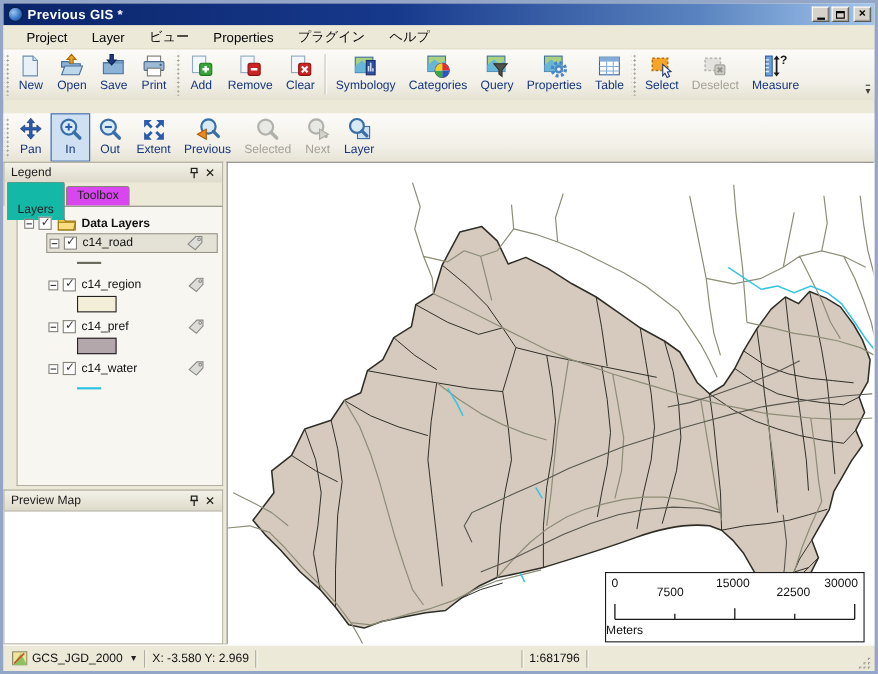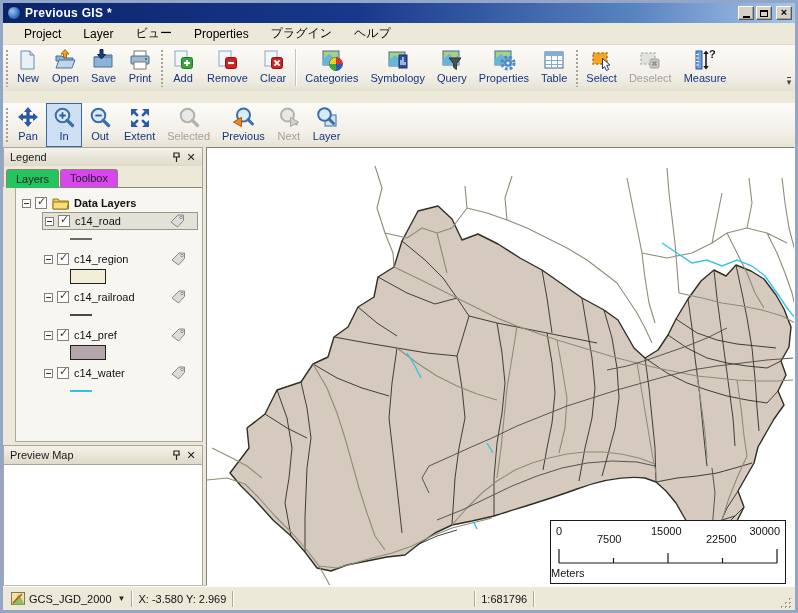--- a/index.html
+++ b/index.html
@@ -36,21 +36,21 @@
 
   
   .main { flex:1 1 auto; display:flex; min-height:0; }
   .dock { width:200px; flex:0 0 200px; display:flex; flex-direction:column; background:#ece9d8; }
   .vsplit { width:3px; flex:0 0 3px; background:#ece9d8; }
   .panel-title { height:19px; flex:0 0 19px; display:flex; align-items:center; padding:0 4px 0 6px; font-size:11px; color:#1a1a1a; background:linear-gradient(to bottom,#f4f2e8,#dedacb); border:1px solid #aca899; border-bottom:none; }
   .panel-title .pt-label { flex:1 1 auto; }
   .pt-icon { width:14px; height:13px; display:flex; align-items:center; justify-content:center; color:#222; font-size:11px; }
   .tabs { display:flex; align-items:flex-end; height:21px; flex:0 0 21px; padding-left:2px; background:#ece9d8; border-left:1px solid #aca899; border-right:1px solid #aca899; }
   .tab { font-size:11px; padding:2px 9px 3px; border:1px solid #888478; border-bottom:none; border-radius:3px 3px 0 0; background:#d946ef; margin-right:1px; color:#222; }
-  .tab.active { background:#22c55e; position:relative; top:1px; padding-top:3px; }
+  .tab.active { background:#14b8a6; position:relative; top:13px; padding-top:19px; }
   .tree { flex:1 1 auto; background:#f7f6f1; border:1px solid #aca899; border-top:1px solid #888478; padding:6px 4px 4px 6px; overflow:hidden;margin-left:12px; }
   .tree-row { display:flex; align-items:center; height:18px; font-size:11px; color:#111; }
   .tree-row.group .row-label { font-weight:bold; }
   .expander { width:9px; height:9px; flex:0 0 9px; border:1px solid #848078; background:#fff; position:relative; margin-right:4px; }
   .expander::after { content:""; position:absolute; left:1px; top:3px; width:5px; height:1px; background:#333; }
   .checkbox { width:12px; height:12px; flex:0 0 12px; border:1px solid #84807a; background:#fff; margin-right:5px; position:relative; }
   .checkbox::after { content:"\2713"; position:absolute; left:1px; top:-3px; font-size:11px; color:#3a3a3a; }
   .row-label { flex:1 1 auto; white-space:nowrap; overflow:hidden; }
   .tag-ic { flex:0 0 auto; margin-right:10px; }
   .layer-block { margin-left:20px; margin-bottom:3px; }
@@ -164,41 +164,41 @@
       <svg viewBox="0 0 24 24">
           <rect x="4" y="3" width="12" height="15" fill="#f2f7fb" stroke="#90a8c0"></rect>
           <rect x="10.5" y="9.5" width="11" height="11" rx="2" fill="#cc2424" stroke="#8c1212"></rect>
           <path d="M13.4,12.4 l5.2,5.2 M18.6,12.4 l-5.2,5.2" stroke="#fff" stroke-width="2"></path>
         </svg>
       <span class="tlabel">Clear</span>
     </div>
     <span class="tsep"></span>
     <div class="tbtn">
       <svg viewBox="0 0 24 24">
+          <rect x="3" y="4" width="16" height="14" fill="#a9d184" stroke="#3f6f9f"></rect>
+          <path d="M3,12 l6,-5 5,4 5,-3 v10 h-16 z" fill="#67b6d8"></path>
+          <rect x="13" y="7" width="8" height="13" fill="#2e4e9e" stroke="#1a2c66"></rect>
+          <path d="M15,17 v-5 M17,17 v-8 M19,17 v-3" stroke="#cfe0f4" stroke-width="1.4"></path>
+        </svg>
+      <span class="tlabel">Symbology</span>
+    </div>
+    <div class="tbtn">
+      <svg viewBox="0 0 24 24">
           <rect x="3" y="3" width="16" height="14" fill="#a9d184" stroke="#3f6f9f"></rect>
           <path d="M3,11 l6,-5 5,4 5,-3 v10 h-16 z" fill="#67b6d8"></path>
           <circle cx="16" cy="16" r="6.5" fill="#fff" stroke="#555"></circle>
           <path d="M16,16 L16,9.5 A6.5,6.5 0 0 1 22.3,16 Z" fill="#e03030"></path>
           <path d="M16,16 L22.3,16 A6.5,6.5 0 0 1 16,22.5 Z" fill="#2a58c0"></path>
           <path d="M16,16 L16,22.5 A6.5,6.5 0 0 1 9.7,16 Z" fill="#38a838"></path>
           <path d="M16,16 L9.7,16 A6.5,6.5 0 0 1 16,9.5 Z" fill="#f0d020"></path>
         </svg>
       <span class="tlabel">Categories</span>
     </div>
     <div class="tbtn">
       <svg viewBox="0 0 24 24">
-          <rect x="3" y="4" width="16" height="14" fill="#a9d184" stroke="#3f6f9f"></rect>
-          <path d="M3,12 l6,-5 5,4 5,-3 v10 h-16 z" fill="#67b6d8"></path>
-          <rect x="13" y="7" width="8" height="13" fill="#2e4e9e" stroke="#1a2c66"></rect>
-          <path d="M15,17 v-5 M17,17 v-8 M19,17 v-3" stroke="#cfe0f4" stroke-width="1.4"></path>
-        </svg>
-      <span class="tlabel">Symbology</span>
-    </div>
-    <div class="tbtn">
-      <svg viewBox="0 0 24 24">
           <rect x="3" y="3" width="16" height="14" fill="#a9d184" stroke="#3f6f9f"></rect>
           <path d="M3,11 l6,-5 5,4 5,-3 v10 h-16 z" fill="#67b6d8"></path>
           <path d="M9,10 h12 l-4.6,5.5 v6 l-2.8,-2.2 v-3.8 z" fill="#52524c" stroke="#2e2e2a"></path>
         </svg>
       <span class="tlabel">Query</span>
     </div>
     <div class="tbtn">
       <svg viewBox="0 0 24 24">
           <rect x="3" y="3" width="16" height="14" fill="#a9d184" stroke="#3f6f9f"></rect>
           <path d="M3,11 l6,-5 5,4 5,-3 v10 h-16 z" fill="#67b6d8"></path>
@@ -275,34 +275,34 @@
       <svg viewBox="0 0 24 24">
           <g fill="#2b5bad">
             <path d="M3,3 h7 l-2.6,2.6 3.4,3.4 -1.8,1.8 -3.4,-3.4 L3,10 Z"></path>
             <path d="M21,3 v7 l-2.6,-2.6 -3.4,3.4 -1.8,-1.8 3.4,-3.4 L14,3 Z"></path>
             <path d="M3,21 v-7 l2.6,2.6 3.4,-3.4 1.8,1.8 -3.4,3.4 L10,21 Z"></path>
             <path d="M21,21 h-7 l2.6,-2.6 -3.4,-3.4 1.8,-1.8 3.4,3.4 L21,14 Z"></path>
           </g>
         </svg>
       <span class="tlabel">Extent</span>
     </div>
-    <div class="tbtn disabled">
-      <svg viewBox="0 0 24 24">
-          <circle cx="10.5" cy="9.5" r="6.8" fill="#e8e8e4" stroke="#b2b2ac" stroke-width="2"></circle>
-          <line x1="15.3" y1="14.3" x2="20.5" y2="19.5" stroke="#b2b2ac" stroke-width="3.2" stroke-linecap="round"></line>
-        </svg>
-      <span class="tlabel">Selected</span>
-    </div>
     <div class="tbtn">
       <svg viewBox="0 0 24 24">
           <circle cx="12.5" cy="9" r="6.5" fill="#d8eaf6" stroke="#3a6ea8" stroke-width="2"></circle>
           <line x1="17" y1="13.5" x2="21.5" y2="18" stroke="#3a6ea8" stroke-width="3" stroke-linecap="round"></line>
           <path d="M2.5,16 l8,-4.6 v9.2 z" fill="#f08820" stroke="#a85808"></path>
         </svg>
       <span class="tlabel">Previous</span>
+    </div>
+    <div class="tbtn disabled">
+      <svg viewBox="0 0 24 24">
+          <circle cx="10.5" cy="9.5" r="6.8" fill="#e8e8e4" stroke="#b2b2ac" stroke-width="2"></circle>
+          <line x1="15.3" y1="14.3" x2="20.5" y2="19.5" stroke="#b2b2ac" stroke-width="3.2" stroke-linecap="round"></line>
+        </svg>
+      <span class="tlabel">Selected</span>
     </div>
     <div class="tbtn disabled">
       <svg viewBox="0 0 24 24">
           <circle cx="10.5" cy="9" r="6.5" fill="#e8e8e4" stroke="#b2b2ac" stroke-width="2"></circle>
           <line x1="15" y1="13.5" x2="19.5" y2="18" stroke="#b2b2ac" stroke-width="3" stroke-linecap="round"></line>
           <path d="M21.5,16 l-8,-4.6 v9.2 z" fill="#d2d2cc" stroke="#aaaaa2"></path>
         </svg>
       <span class="tlabel">Next</span>
     </div>
     <div class="tbtn">
@@ -365,34 +365,20 @@
             <svg class="tag-ic" width="15" height="14" viewBox="0 0 15 14">
                 <path d="M1,8 L8,1 h5.5 v5.5 L7.5,13 z" fill="#dcdcd8" stroke="#8a8a84"></path>
                 <circle cx="11" cy="3.5" r="1.2" fill="#fff" stroke="#8a8a84"></circle>
               </svg>
           </div>
           <div class="sym-area">
               <span class="sym-rect" style="background: rgb(243, 238, 215);"></span>
             </div>
         </div>
 
-        <div class="layer-block">
-          <div class="tree-row">
-            <span class="expander"></span>
-            <span class="checkbox"></span>
-            <span class="row-label">c14_railroad</span>
-            <svg class="tag-ic" width="15" height="14" viewBox="0 0 15 14">
-                <path d="M1,8 L8,1 h5.5 v5.5 L7.5,13 z" fill="#dcdcd8" stroke="#8a8a84"></path>
-                <circle cx="11" cy="3.5" r="1.2" fill="#fff" stroke="#8a8a84"></circle>
-              </svg>
-          </div>
-          <div class="sym-area">
-              <span class="sym-line" style="background: rgb(74, 74, 70);"></span>
-            </div>
-        </div>
 
         <div class="layer-block">
           <div class="tree-row">
             <span class="expander"></span>
             <span class="checkbox"></span>
             <span class="row-label">c14_pref</span>
             <svg class="tag-ic" width="15" height="14" viewBox="0 0 15 14">
                 <path d="M1,8 L8,1 h5.5 v5.5 L7.5,13 z" fill="#dcdcd8" stroke="#8a8a84"></path>
                 <circle cx="11" cy="3.5" r="1.2" fill="#fff" stroke="#8a8a84"></circle>
               </svg>

